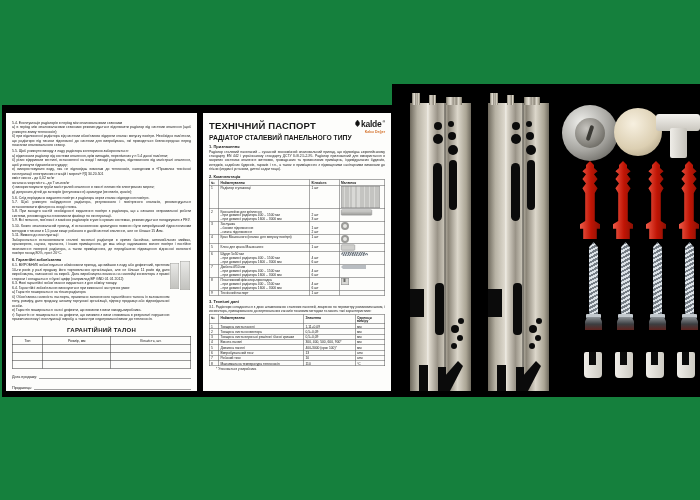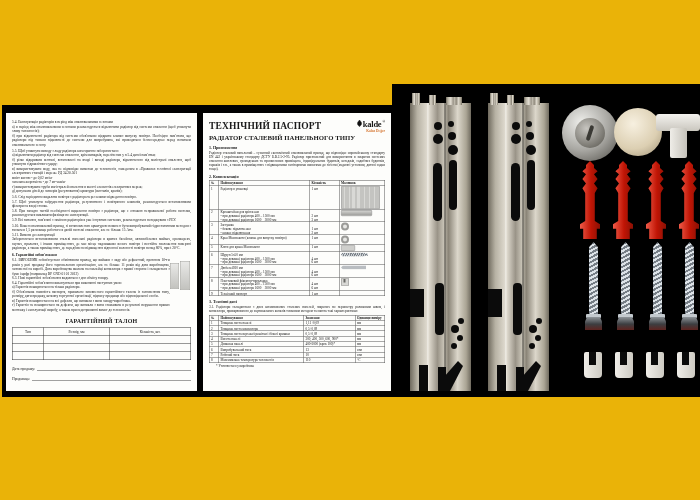--- a/index.html
+++ b/index.html
@@ -1,17 +1,17 @@
 <!DOCTYPE html>
 <html><head>
 <meta charset="utf-8">
 <style>
   html,body{margin:0;padding:0;background:#fff;}
-  #canvas{position:relative;width:700px;height:500px;background:#eab308;overflow:hidden;
-          font-family:Liberation Serif, serif;color:#1a1a1a;}
+  #canvas{position:relative;width:700px;height:500px;background:#15803d;overflow:hidden;
+          font-family:Liberation Sans, sans-serif;color:#1a1a1a;}
   
   .photo{position:absolute;background:#000;}
   #photo-left{left:2px;top:105px;width:390px;height:292px;}
   #photo-right{left:392px;top:84px;width:308px;height:313px;}
   
   .page{position:absolute;background:#fdfdfb;overflow:hidden;}
   #page-a{left:4px;top:8px;width:191px;height:278px;}
   #page-b{left:201px;top:8px;width:188px;height:278px;}
   .page-inner{width:200%;height:200%;transform:scale(.5);transform-origin:0 0;
               padding:14px 12px;box-sizing:border-box;}

